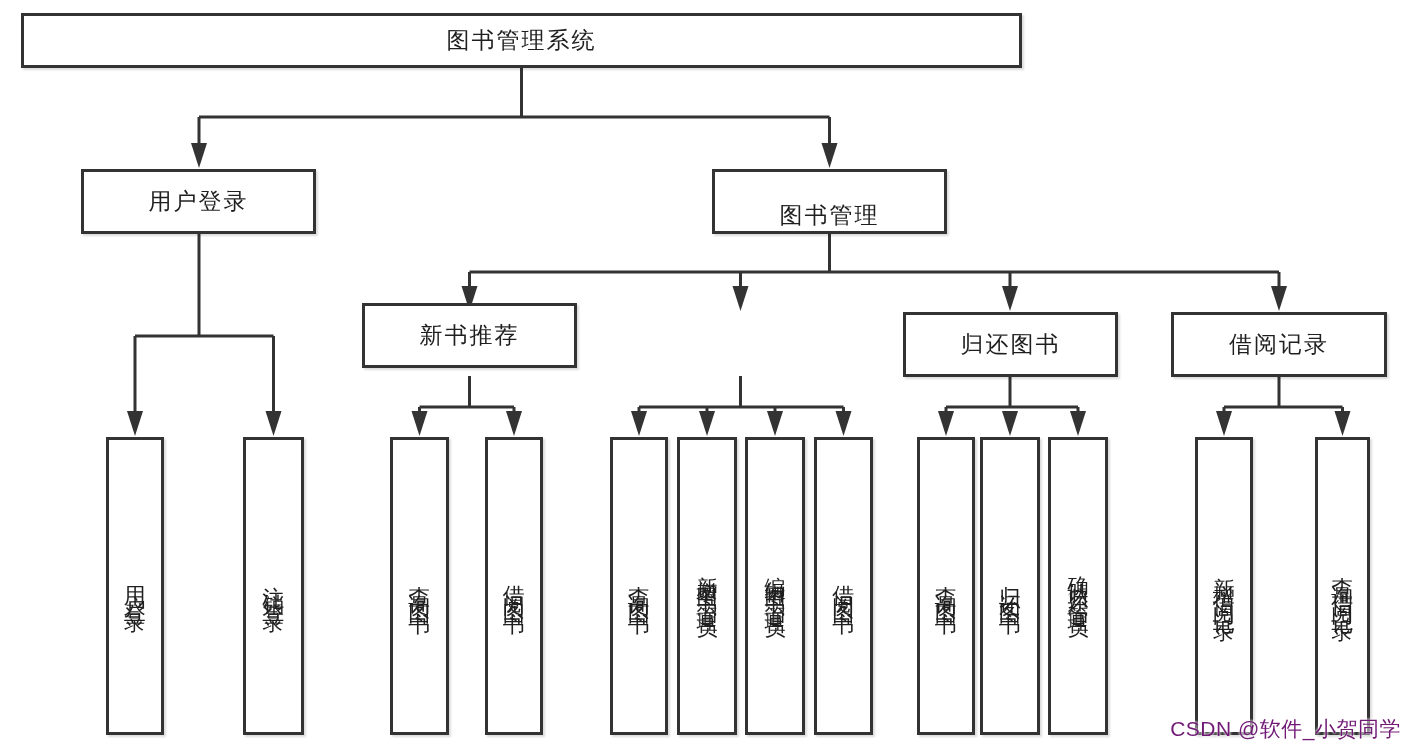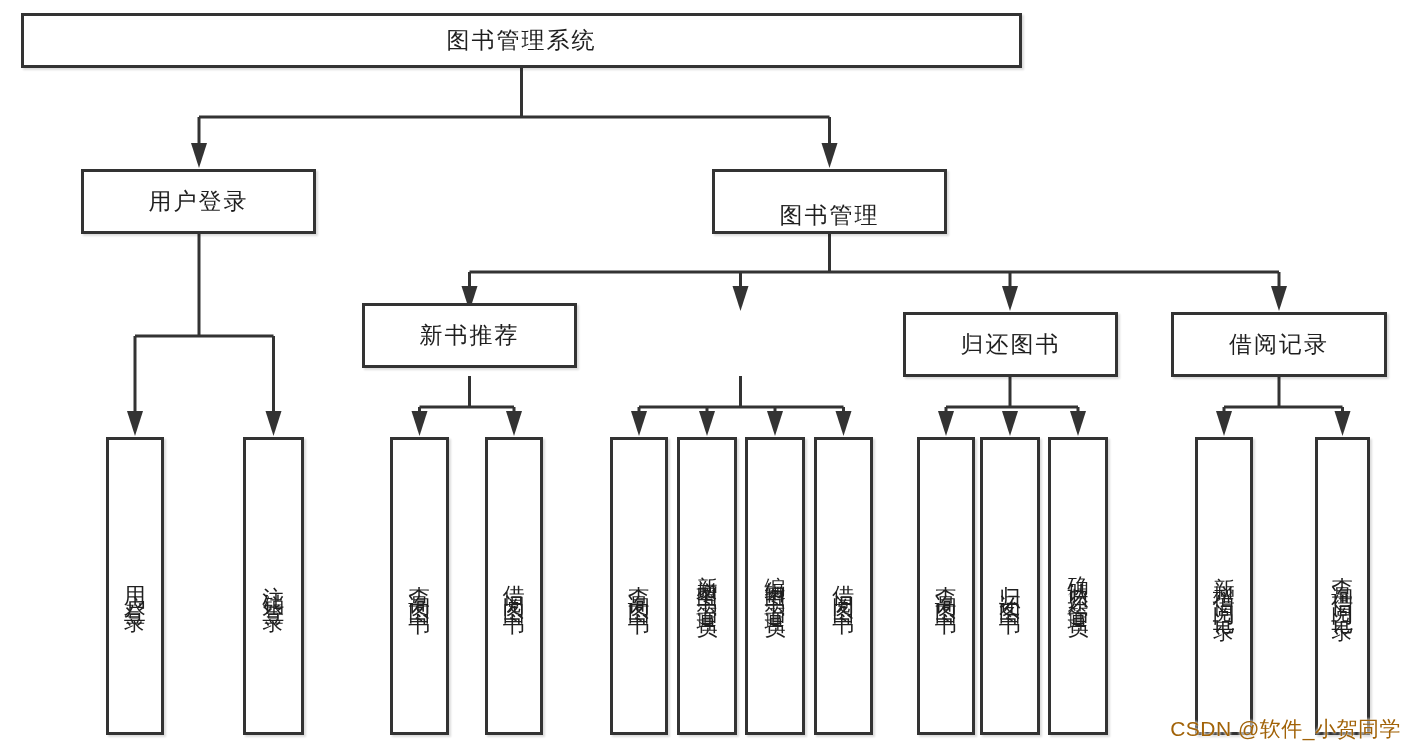--- a/index.html
+++ b/index.html
@@ -22,21 +22,21 @@
     box-shadow:2px 2px 2px rgba(0,0,0,0.14);
   }
   .vtext{
     writing-mode:vertical-lr;text-orientation:upright;
     font-size:22px;letter-spacing:9px;line-height:1.15;color:#1f1f1f;
     white-space:nowrap;
   }
   .leaf.long .vtext{font-size:21px;letter-spacing:6px;}
   .watermark{
     position:absolute;z-index:3;right:4px;top:715px;
-    font-size:21px;color:#a16207;letter-spacing:0.5px;
+    font-size:21px;color:#701a75;letter-spacing:0.5px;
     text-shadow:0 0 3px #ffffff,0 0 3px #ffffff;
   }
 </style>
 </head>
 <body>
 
 <div class="canvas">
 
   <svg class="wires" width="1405" height="747" viewBox="0 0 1405 747">
     <g stroke="#333333" stroke-width="3" fill="none">

